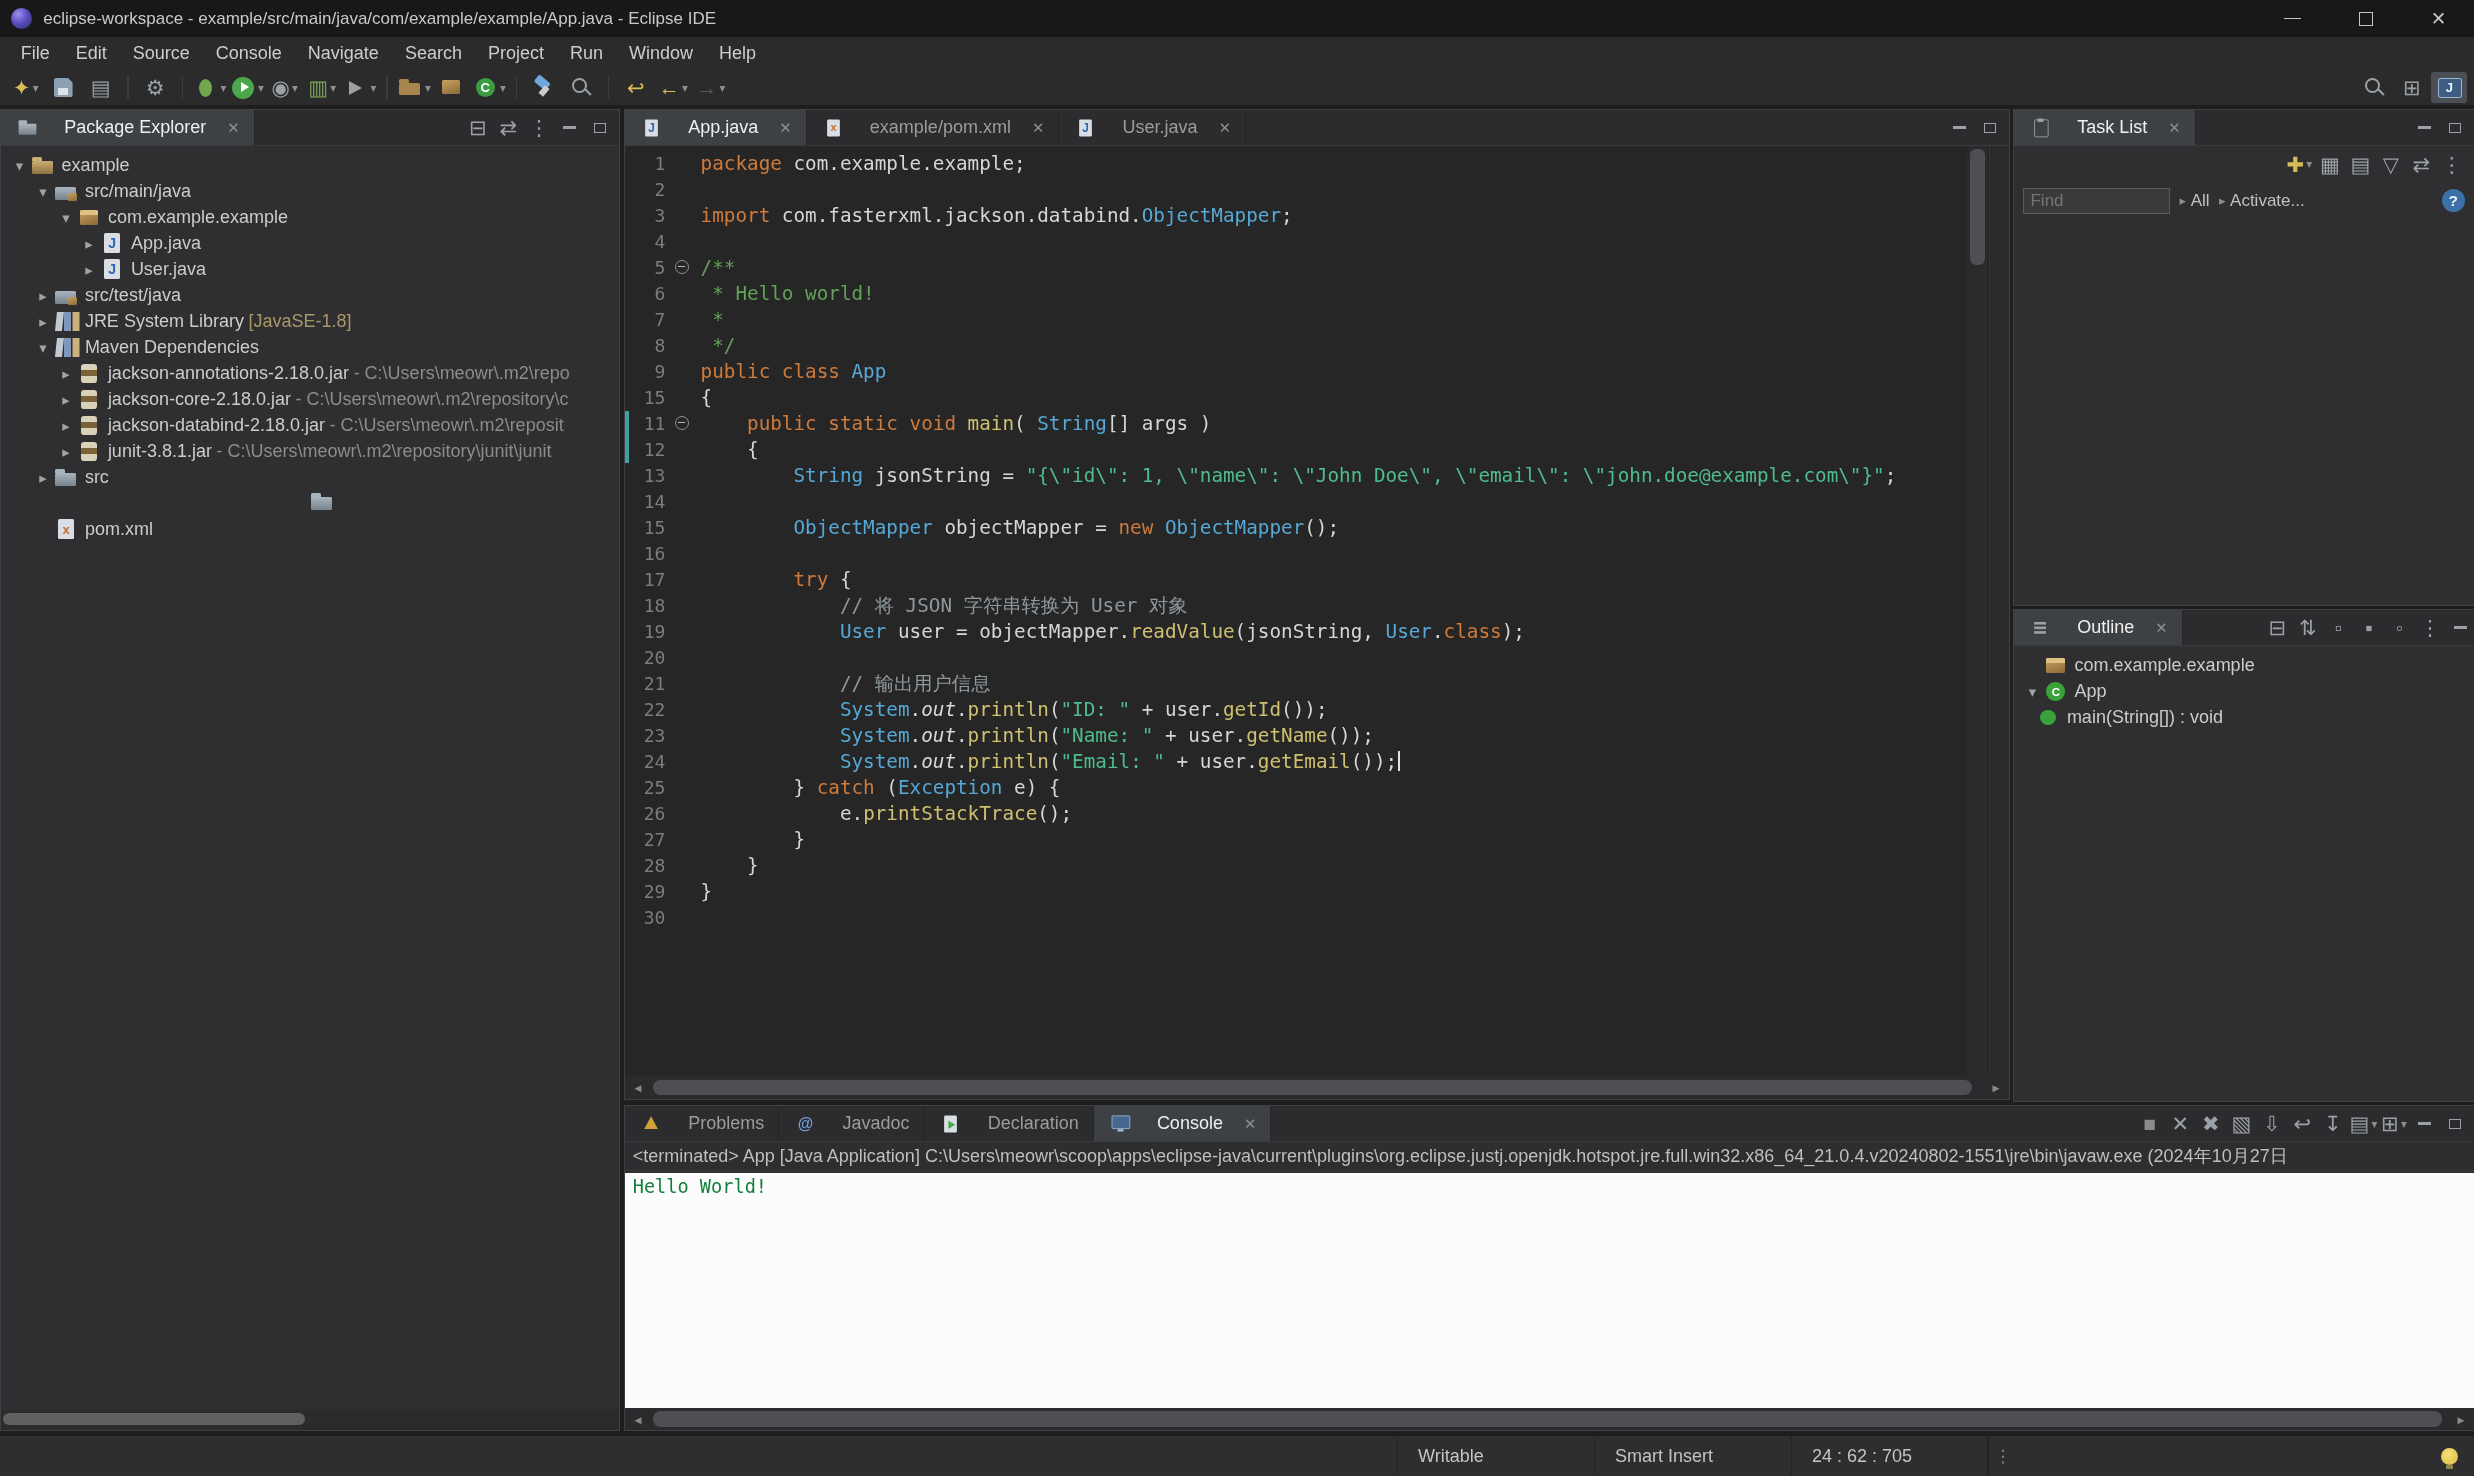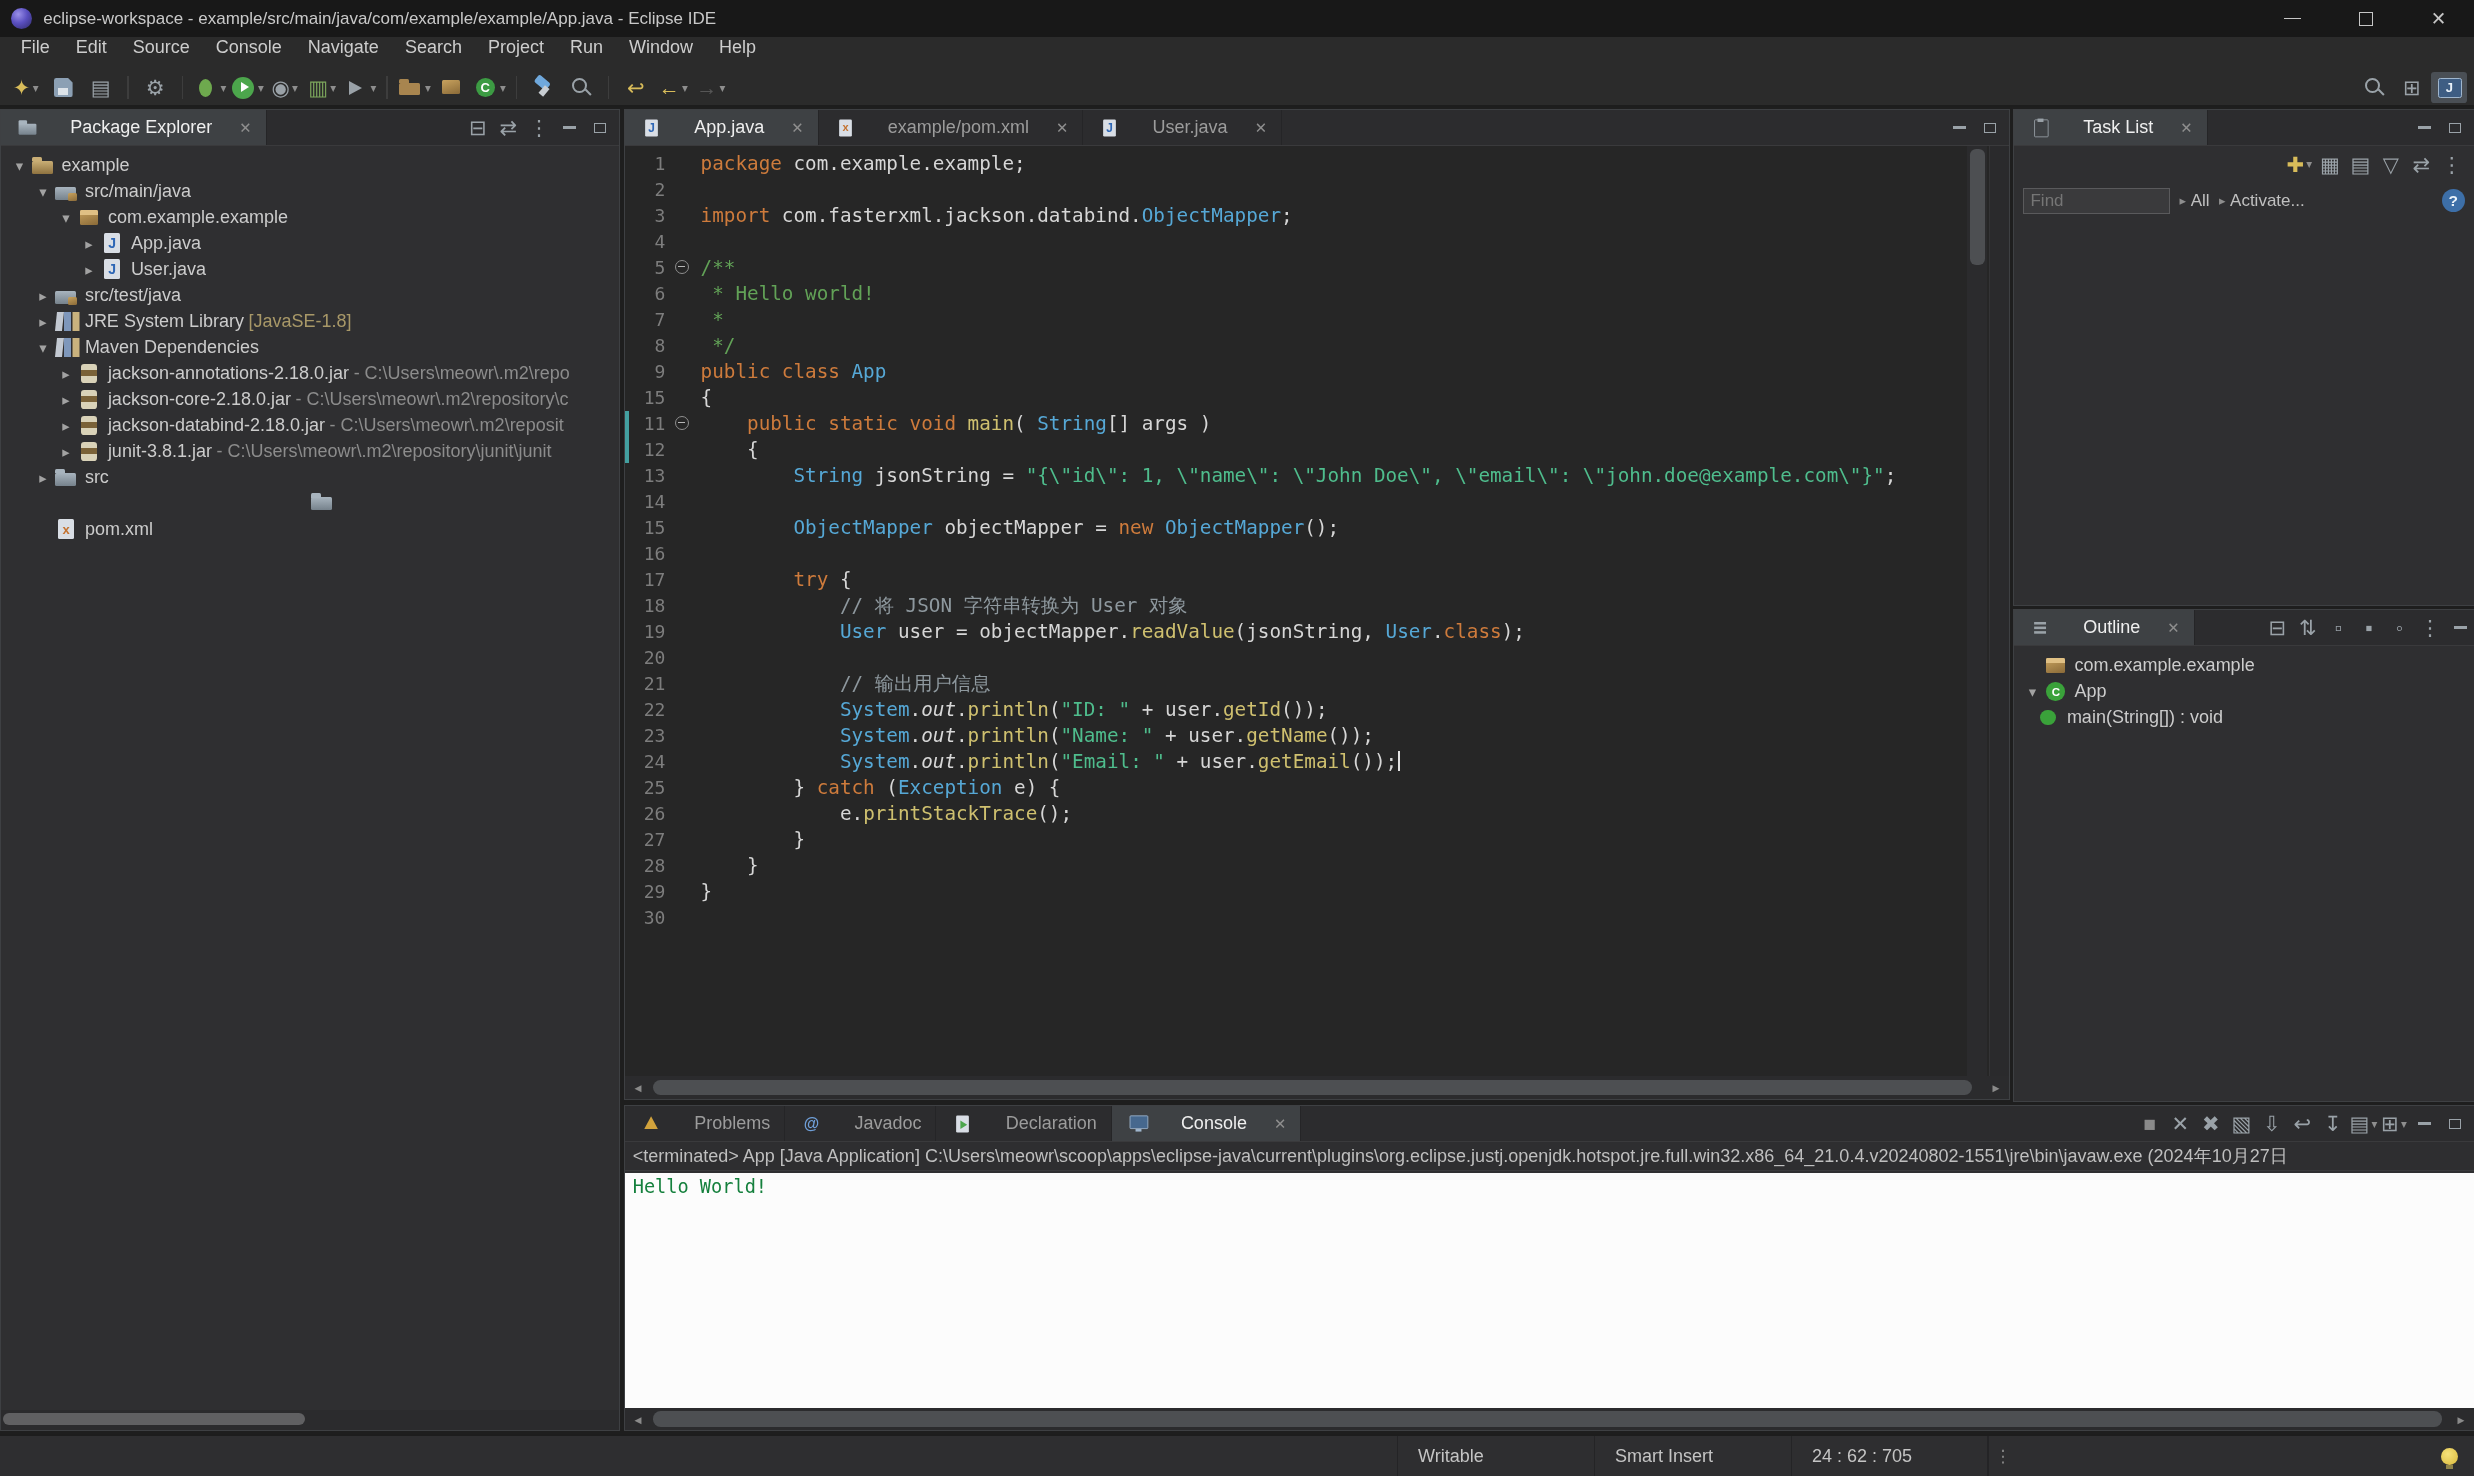--- a/index.html
+++ b/index.html
@@ -15,21 +15,21 @@
   .logo { width:21.7px; height:21.7px; border-radius:50%;
     background:radial-gradient(circle at 35% 30%, #9A90E8 0%, #5A4FC0 45%, #2E2A66 100%); flex:none;}
   .title-text { font-size:17px; color:#C9C9C9; white-space:nowrap; }
   .win-controls { margin-left:auto; display:flex; height:100%; }
   .win-btn { width:73px; height:100%; display:flex; align-items:center; justify-content:center; color:#C6C6C6; }
   .wc-min { width:17px; height:1.5px; background:#C6C6C6; display:block;}
   .wc-max { width:14px; height:14px; border:1.5px solid #C6C6C6; display:block;}
   .wc-close { font-size:18.6px; color:#C6C6C6; }
   
   .menubar { position:absolute; top:37px; left:0; right:0; height:32.5px; background:#2B2B2B;
-    display:flex; align-items:flex-start; padding-left:7.7px; }
+    display:flex; align-items:center; padding-left:7.7px; }
   .menu-item { padding:0 13px; font-size:18px; color:#CDCDCD; }
   .toolbar { position:absolute; top:70px; left:0; right:0; height:37px; background:#2B2B2B;
     border-bottom:2.3px solid #1D1D1D; display:flex; align-items:center; padding:0 7.7px; gap:1.5px;}
   .tb-btn { height:31px; min-width:36px; display:flex; align-items:center; justify-content:center;
     border-radius:3.1px; }
   .tb-glyph { font-size:21px; line-height:1; }
   .tb-dd { font-size:11.6px; color:#8E8E8E; margin-left:2.3px; }
   .tb-sep { width:1.5px; height:23px; background:#3D3D3D; margin:0 7px; flex:none;}
   .tb-flex { flex:1; }
   .tb-active { background:#4A4F55; }
@@ -62,21 +62,21 @@
   .shape-magnifier::after { content:""; position:absolute; left:15.5px; top:16.2px; width:7.7px; height:2.3px;
     background:var(--sc); transform:rotate(45deg);}
   .shape-perspective-java::before { content:""; position:absolute; left:0.8px; top:3.1px; width:22.4px; height:18px;
     background:#3E5D83; border:1.5px solid #9FB6CE; border-radius:2.3px;}
   .shape-perspective-java .shape-letter { color:#EAF2FA; }
   
   .panel { position:absolute; background:#2F2F31; border:1.5px solid #3E4043; }
   .view-header { display:flex; align-items:center; height:36px; background:#2C2C2E;
     border-bottom:1.5px solid #3A3A3C; padding-right:4.6px; }
   .etabs-wrap { display:flex; height:100%; }
-  .etab { height:100%; display:flex; align-items:center; padding:0 14px; gap:24px;
+  .etab { height:100%; display:flex; align-items:center; padding:0 14px; gap:18px;
     color:#9C9C9C; border-right:1.5px solid #252527; white-space:nowrap; }
   .etab.active { background:#3E4144; color:#EFEFEF; }
   .etab-label { font-size:18px; }
   .vt-close { color:#8E8E8E; font-size:14.7px; margin-left:3.1px; }
   .hdr-icons { margin-left:auto; display:flex; align-items:center; gap:1.5px; }
   .hdr-btn { width:29px; height:29px; display:flex; align-items:center; justify-content:center;
     color:#9AA2A8; font-size:18px; border-radius:3.1px; }
   .ic-min { width:12.4px; height:2.3px; background:#9AA2A8; display:block;}
   .ic-max { width:11.6px; height:10px; border:1.5px solid #9AA2A8; display:block;}
   

